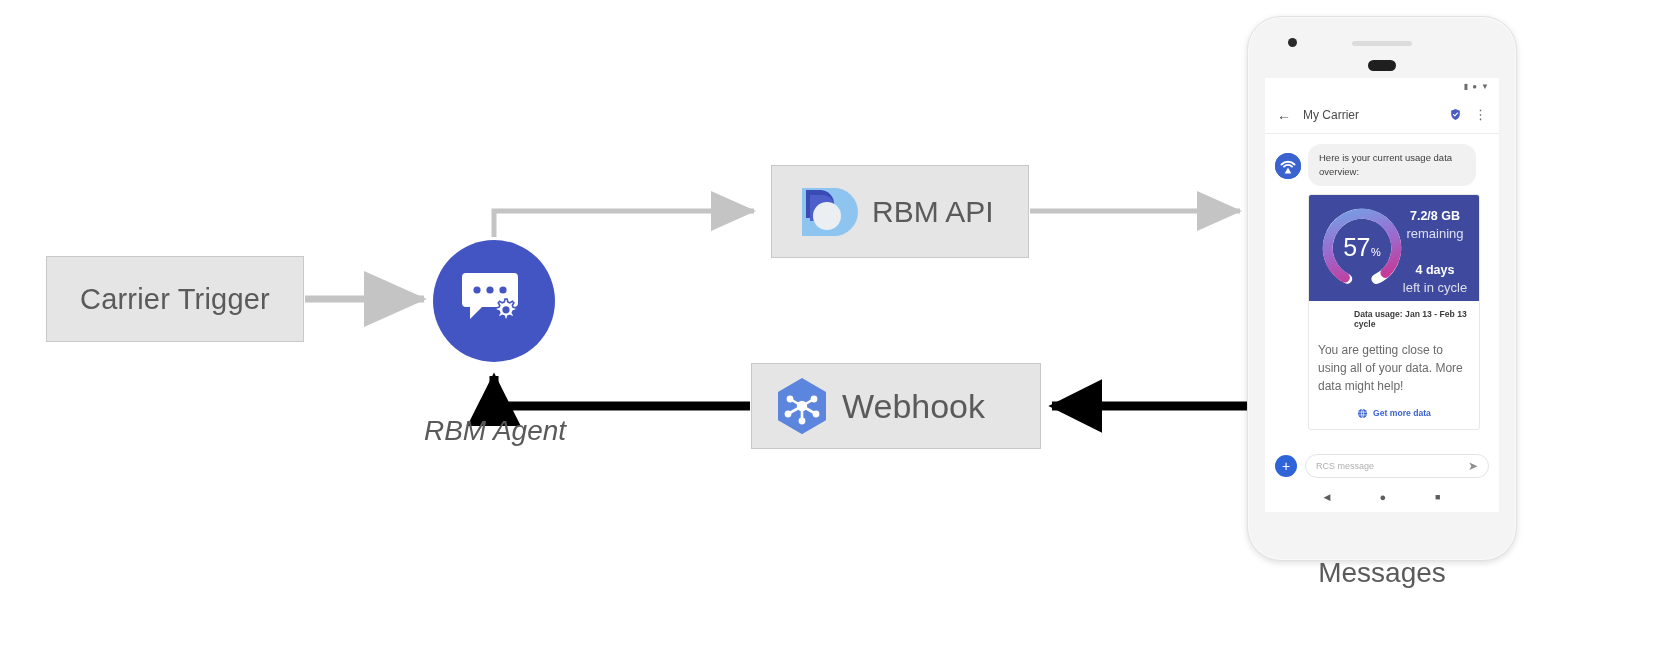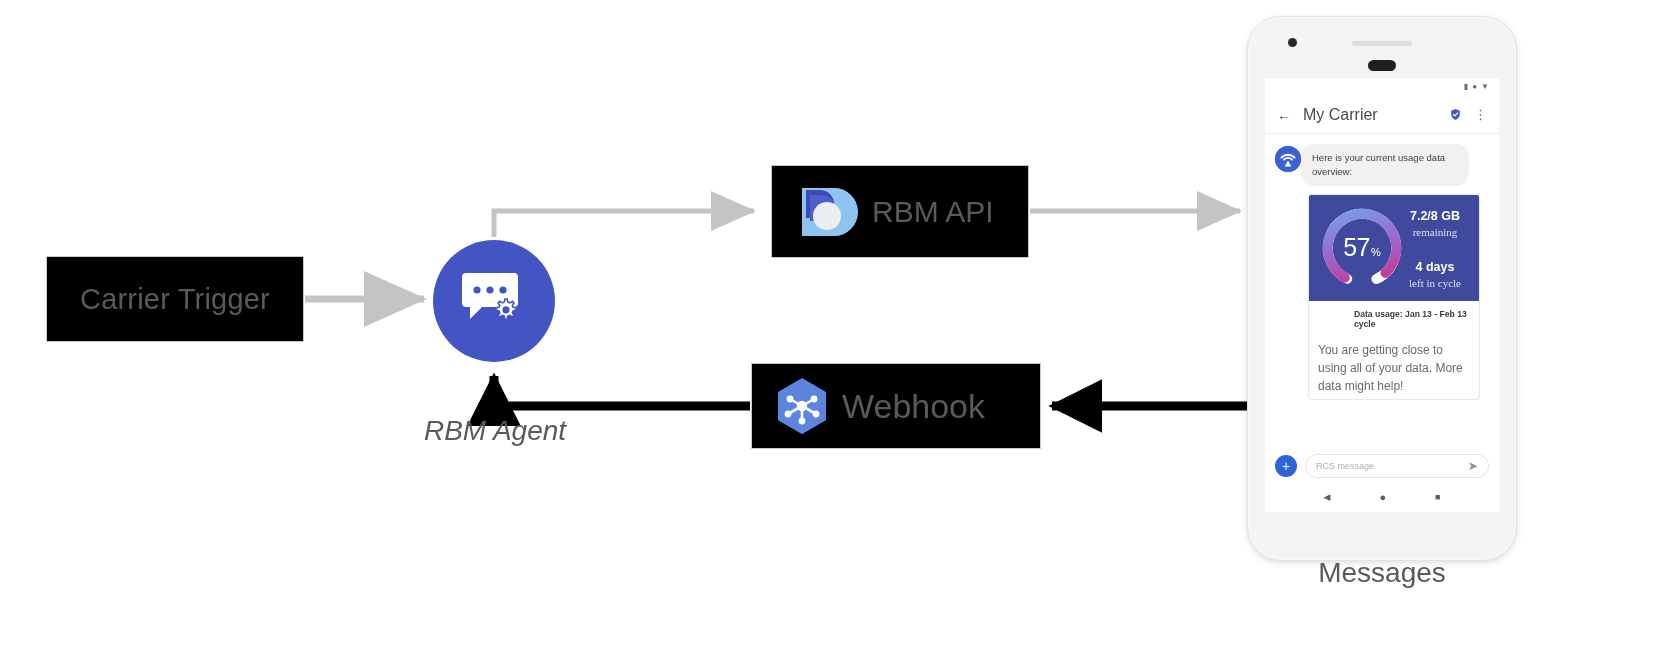--- a/index.html
+++ b/index.html
@@ -10,21 +10,21 @@
     font-family:"Liberation Sans", sans-serif;
     overflow:hidden;
     position:relative;
   }
   #stage { position:absolute; left:0; top:0; width:1669px; height:652px; }
 
   
   .node-box {
     position:absolute;
     border:1px solid #c9c9c9;
-    background:#000000;
+    background:#e5e5e5;
     display:flex; align-items:center;
   }
   .node-label {
     color:#5a5a5a;
     font-weight:400;
     white-space:nowrap;
   }
 
   
   #external-trigger {
@@ -101,25 +101,25 @@
     height:18px; display:flex; align-items:center; justify-content:flex-end;
     gap:4px; padding:0 10px 0 0; color:#707070;
   }
   .status-glyph { font-size:8px; line-height:1; color:#6d6d6d; }
 
   
   #app-bar {
     height:38px; display:flex; align-items:center; gap:12px;
     padding:0 12px; border-bottom:1px solid #ececec; background:#fff;
   }
-  #app-bar .title { font-size:16px; color:#4a4a4a; flex:1; }
+  #app-bar .title { font-size:12px; color:#4a4a4a; flex:1; }
 
   
   #conversation { padding:10px 10px 0 10px; }
-  .msg-row { display:flex; align-items:flex-start; }
+  .msg-row { display:flex; align-items:center; gap:7px; }
   #avatar-icon {
     flex:0 0 auto; width:26px; height:26px; border-radius:50%;
     background:#3b63d0; position:relative; margin-top:2px;
   }
   .bubble {
     background:#f1f1f1; border-radius:13px; padding:7px 11px;
     font-size:9.5px; line-height:1.45; color:#3d3d3d; max-width:168px;
   }
 
   
@@ -138,21 +138,21 @@
     display:flex; align-items:center; justify-content:center;
     color:#ffffff;
   }
   #gauge-num { font-size:25px; font-weight:300; letter-spacing:-.5px; }
   #gauge-pct { font-size:11px; font-weight:400; margin-left:1px; margin-top:8px; }
   #hero-stats {
     position:absolute; right:9px; top:14px; width:70px;
     color:#fff; text-align:center;
   }
   .stat-big { font-size:12.5px; font-weight:700; line-height:1.25; }
-  .stat-small { font-size:11px; opacity:.82; line-height:1.5;font-family:Liberation Serif, serif; }
+  .stat-small { font-size:13px; opacity:.82; line-height:1.5; }
   .stat-gap { height:19px; }
 
   #card-body { padding:8px 9px 4px 9px; }
   #card-title { font-size:8.6px; font-weight:700; color:#3a3a3a; margin-bottom:12px;padding-left:36px; }
   #card-desc { font-size:12px; color:#6a6a6a; line-height:1.5; }
   #card-action {
     display:flex; align-items:center; justify-content:center; gap:5px;
     padding:9px 0 10px 0;
   }
   #card-action .label { font-size:8.6px; color:#3b63d0; font-weight:600; }
@@ -336,20 +336,27 @@
               <div class="stat-small">remaining</div>
               <div class="stat-gap"></div>
               <div class="stat-big">4 days</div>
               <div class="stat-small">left in cycle</div>
             </div>
           </div>
           <div id="card-body">
             <div id="card-title">Data usage: Jan 13 - Feb 13 cycle</div>
             <div id="card-desc">You are getting close to using all of your data. More data might help!</div>
           </div>
+          <div id="card-action">
+            <svg width="11" height="11" viewBox="0 0 24 24">
+              <circle cx="12" cy="12" r="10" fill="#3b63d0"></circle>
+              <path d="M12,2 C15,5 15,19 12,22 M12,2 C9,5 9,19 12,22 M2.5,9 H21.5 M2.5,15 H21.5" fill="none" stroke="#ffffff" stroke-width="1.5"></path>
+            </svg>
+            <span class="label">Get more data</span>
+          </div>
         </div>
       </div>
 
       <div id="composer">
         <div id="plus-button">
           <span>+</span>
         </div>
         <div id="composer-field">
           <span id="composer-placeholder">RCS message</span>
           <span id="send-icon">➤</span>

